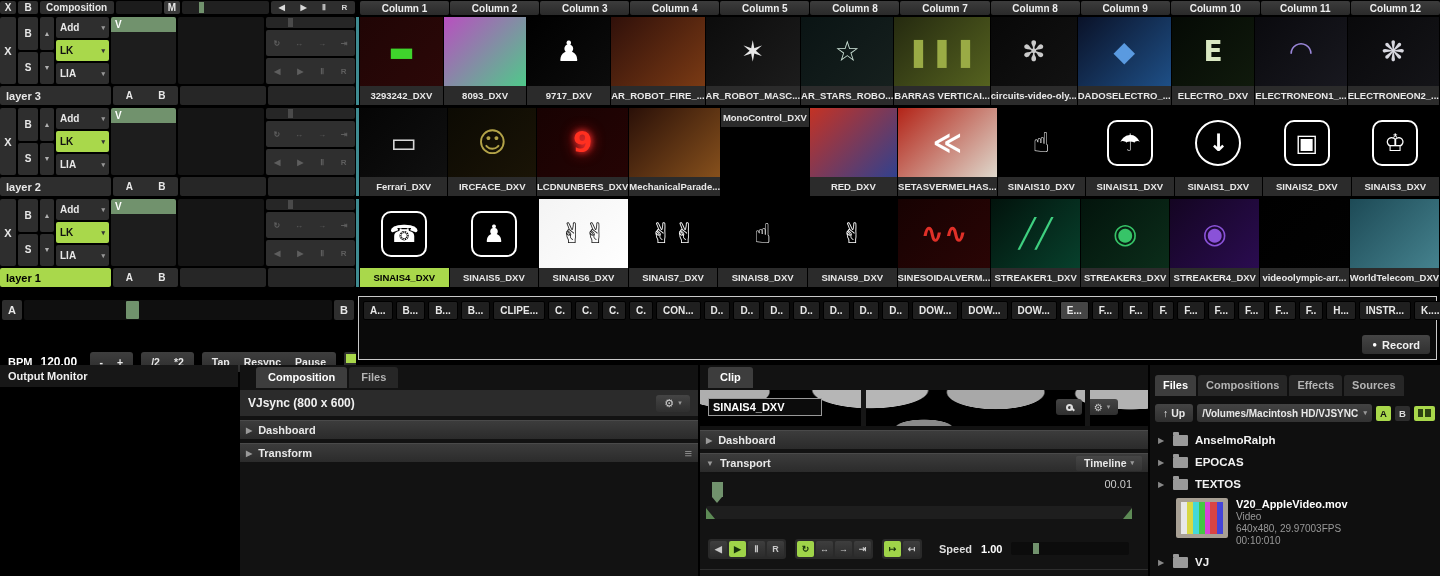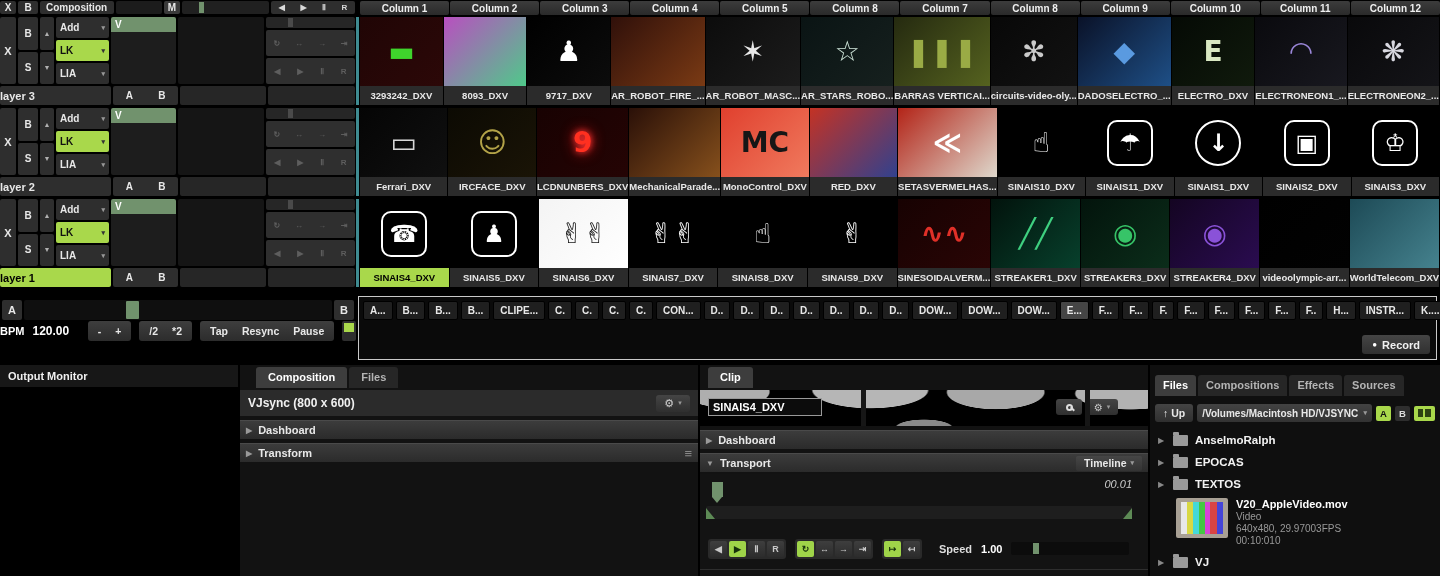--- a/index.html
+++ b/index.html
@@ -35,21 +35,21 @@
   .ls-v { width:65px; display:flex; flex-direction:column; }
   .v-hdr { height:15px; background:#71926d; color:#fff; font-size:10px; font-weight:bold; padding-left:4px; display:flex; align-items:center; border-radius:2px 2px 0 0; }
   .v-body { flex:1; background:#1d1d1d; border-radius:0 0 2px 2px; }
   .ls-empty { width:86px; background:#151515; }
   .ls-right { flex:1; display:flex; flex-direction:column; gap:2px; }
   .l-slider { height:11px; background:#262626; border-radius:2px; position:relative; }
   .l-slider .notch{ position:absolute; top:1px; left:25%; width:5px; height:9px; background:#4a4a4a; }
   .l-row { flex:1; background:#2f2f2f; border-radius:2px; display:flex; align-items:center; justify-content:space-around; }
   .l-row span { font-size:8px; font-weight:bold; color:#5e5e5e; }
   .ls-bottom { height:19px; margin-top:2px; display:flex; gap:2px; }
-  .l-label { width:111px; background:#2e2e2e; border-radius:2px; color:#e8e8e8; font-size:11px; font-weight:bold; display:flex; align-items:center; }
+  .l-label { width:111px; background:#2e2e2e; border-radius:2px; color:#e8e8e8; font-size:11px; font-weight:bold; display:flex; align-items:center; padding-left:6px; }
   .l-label.selected { background:#a9d84b; color:#000; }
   .l-ab { width:65px; background:#2e2e2e; border-radius:2px; display:flex; align-items:center; justify-content:space-around; color:#e8e8e8; font-size:10px; font-weight:bold; }
   .l-sp1 { width:86px; background:#262626; border-radius:2px; }
   .l-sp2 { flex:1; background:#262626; border-radius:2px; }
 
   
   #grid-header { position:absolute; left:360px; top:0; width:1080px; height:15px; display:flex; gap:1px; padding-top:1px; }
   .col-hdr { flex:1; background:linear-gradient(#3c3c3c,#2a2a2a); border-radius:2px; color:#f0f0f0; font-size:10px; font-weight:bold; display:flex; align-items:center; justify-content:center; }
   .grid-row { position:absolute; left:356px; width:1084px; height:88px; display:flex; }
   .teal-strip { width:3px; height:100%; background:#3f8b91; margin-right:1px; }
@@ -61,21 +61,21 @@
   .glyph-frame.circle { border-radius:50%; }
   .glyph-frame .clip-glyph { font-size:24px; }
   .clip-label { height:19px; background:#2b2b2b; color:#e8e8e8; font-size:9.5px; font-weight:bold; display:flex; align-items:center; justify-content:center; white-space:nowrap; overflow:hidden; }
   .clip-label.active { background:#a9d84b; color:#000; }
 
   
   #xfade { position:absolute; left:2px; top:300px; width:352px; height:20px; display:flex; gap:2px; }
   .xf-btn { width:20px; height:20px; background:#2e2e2e; border-radius:2px; color:#e8e8e8; font-size:11px; font-weight:bold; display:flex; align-items:center; justify-content:center; }
   .xtrack { flex:1; background:#0f0f0f; border-radius:2px; position:relative; }
   .xhandle { position:absolute; top:1px; width:13px; height:18px; background:#71926d; border-radius:1px; }
-  #bpm-row { position:absolute; left:0; top:319px; width:356px; height:24px; display:flex; align-items:center; gap:8px; padding-left:0; }
+  #bpm-row { position:absolute; left:0; top:350px; width:356px; height:24px; display:flex; align-items:center; gap:8px; padding-left:8px; }
   .bpm-lbl { color:#fff; font-size:11px; font-weight:bold; }
   .bpm-val { color:#fff; font-size:12px; font-weight:bold; width:48px; }
   .grp { height:20px; background:linear-gradient(#3e3e3e,#2c2c2c); border-radius:3px; display:flex; align-items:center; gap:14px; padding:0 10px; }
   .grp span { color:#e8e8e8; font-size:10.5px; font-weight:bold; }
   .beat-ind { width:14px; height:20px; background:#2e2e2e; border-radius:2px; position:relative; }
   .beat-sq { position:absolute; top:2px; left:2px; width:10px; height:9px; background:#a9d84b; }
 
   
   #deck-box { position:absolute; left:358px; top:296px; width:1079px; height:64px; border:1px solid #c9c9c9; background:#0a0a0a; }
   #deck-tabs-row { display:flex; align-items:center; gap:3px; padding:3px 4px 0 4px; height:24px; }
@@ -114,21 +114,21 @@
   .clip-preview::before, .clip-preview::after { content:""; position:absolute; top:0; width:5px; height:100%; background:#161616; }
   .clip-preview::before { left:36%; } .clip-preview::after { left:86%; }
   .clip-name-input { position:absolute; left:8px; top:8px; width:114px; height:18px; background:#0c0c0c; border:1px solid #999; color:#fff; font-size:11px; font-weight:bold; padding:0 4px; font-family:"Liberation Sans",sans-serif; }
   .mini-btn { position:absolute; top:9px; height:16px; background:linear-gradient(#444,#2f2f2f); border-radius:3px; display:flex; align-items:center; justify-content:center; color:#ccc; font-size:10px; }
   .mini-btn.search { right:66px; width:26px; }
   .mini-btn.gear2 { right:30px; width:32px; }
   .mag { width:7px; height:7px; border:2px solid #ddd; border-radius:50%; position:relative; }
   .mag::after { content:""; position:absolute; width:5px; height:2px; background:#ddd; right:-4px; bottom:-1px; transform:rotate(45deg); }
   .tl-drop { margin-left:auto; height:15px; background:linear-gradient(#464646,#333); border-radius:2px; display:flex; align-items:center; padding:0 8px; font-size:10.5px; color:#e8e8e8; }
   .tl-area { position:relative; margin-top:2px; height:100px; background:#131313; }
-  .tl-time { position:absolute; right:16px; top:4px; color:#ccc; font-size:11px;font-style:italic; }
+  .tl-time { position:absolute; right:16px; top:4px; color:#ccc; font-size:11px; }
   .playhead { position:absolute; left:8px; top:8px; width:11px; height:15px; background:#71926d; }
   .playhead::after { content:""; position:absolute; top:15px; left:0; border-left:5.5px solid transparent; border-right:5.5px solid transparent; border-top:6px solid #71926d; }
   .tl-track { position:absolute; left:6px; right:16px; top:32px; height:13px; background:#1e1e1e; border-radius:2px; }
   .tl-in { position:absolute; left:0; bottom:0; width:0; height:0; border-bottom:11px solid #5d8a55; border-right:9px solid transparent; }
   .tl-out { position:absolute; right:0; bottom:0; width:0; height:0; border-bottom:11px solid #5d8a55; border-left:9px solid transparent; }
   .tl-btns { position:absolute; left:8px; right:8px; top:64px; height:21px; display:flex; align-items:center; gap:9px; }
   .tgrp { background:#2a2a2a; border-radius:3px; padding:2px; display:flex; gap:2px; }
   .tbtn { width:17px; height:16px; background:linear-gradient(#3e3e3e,#2c2c2c); border-radius:2px; color:#c8c8c8; font-size:9px; font-weight:bold; display:flex; align-items:center; justify-content:center; }
   .tbtn.on { background:#9fd449; color:#17300c; }
   .speed-lbl { margin-left:8px; color:#ddd; font-size:11px; font-weight:bold; }
@@ -463,23 +463,20 @@
           <div class="clip-thumb" style="background: linear-gradient(135deg, rgb(24, 2, 2), rgb(37, 4, 4));">
             <span class="clip-glyph glow" style="color: rgb(255, 48, 32);">9</span>
           </div>
           <div class="clip-label">LCDNUNBERS_DXV</div>
         </div>
         <div class="clip-cell">
           <div class="clip-thumb" style="background: linear-gradient(135deg, rgb(42, 16, 8), rgb(134, 80, 28));"></div>
           <div class="clip-label">MechanicalParade...</div>
         </div>
         <div class="clip-cell">
-          <div class="clip-thumb" style="background: linear-gradient(135deg, rgb(224, 64, 46), rgb(240, 122, 94));">
-            <span class="clip-glyph" style="color: rgb(22, 22, 22);">MC</span>
-          </div>
           <div class="clip-label">MonoControl_DXV</div>
         </div>
         <div class="clip-cell">
           <div class="clip-thumb" style="background: linear-gradient(135deg, rgb(196, 50, 36), rgb(49, 65, 142));"></div>
           <div class="clip-label">RED_DXV</div>
         </div>
         <div class="clip-cell">
           <div class="clip-thumb" style="background: linear-gradient(135deg, rgb(179, 36, 24), rgb(222, 216, 204));">
             <span class="clip-glyph" style="color: rgb(255, 255, 255);">≪</span>
           </div>

